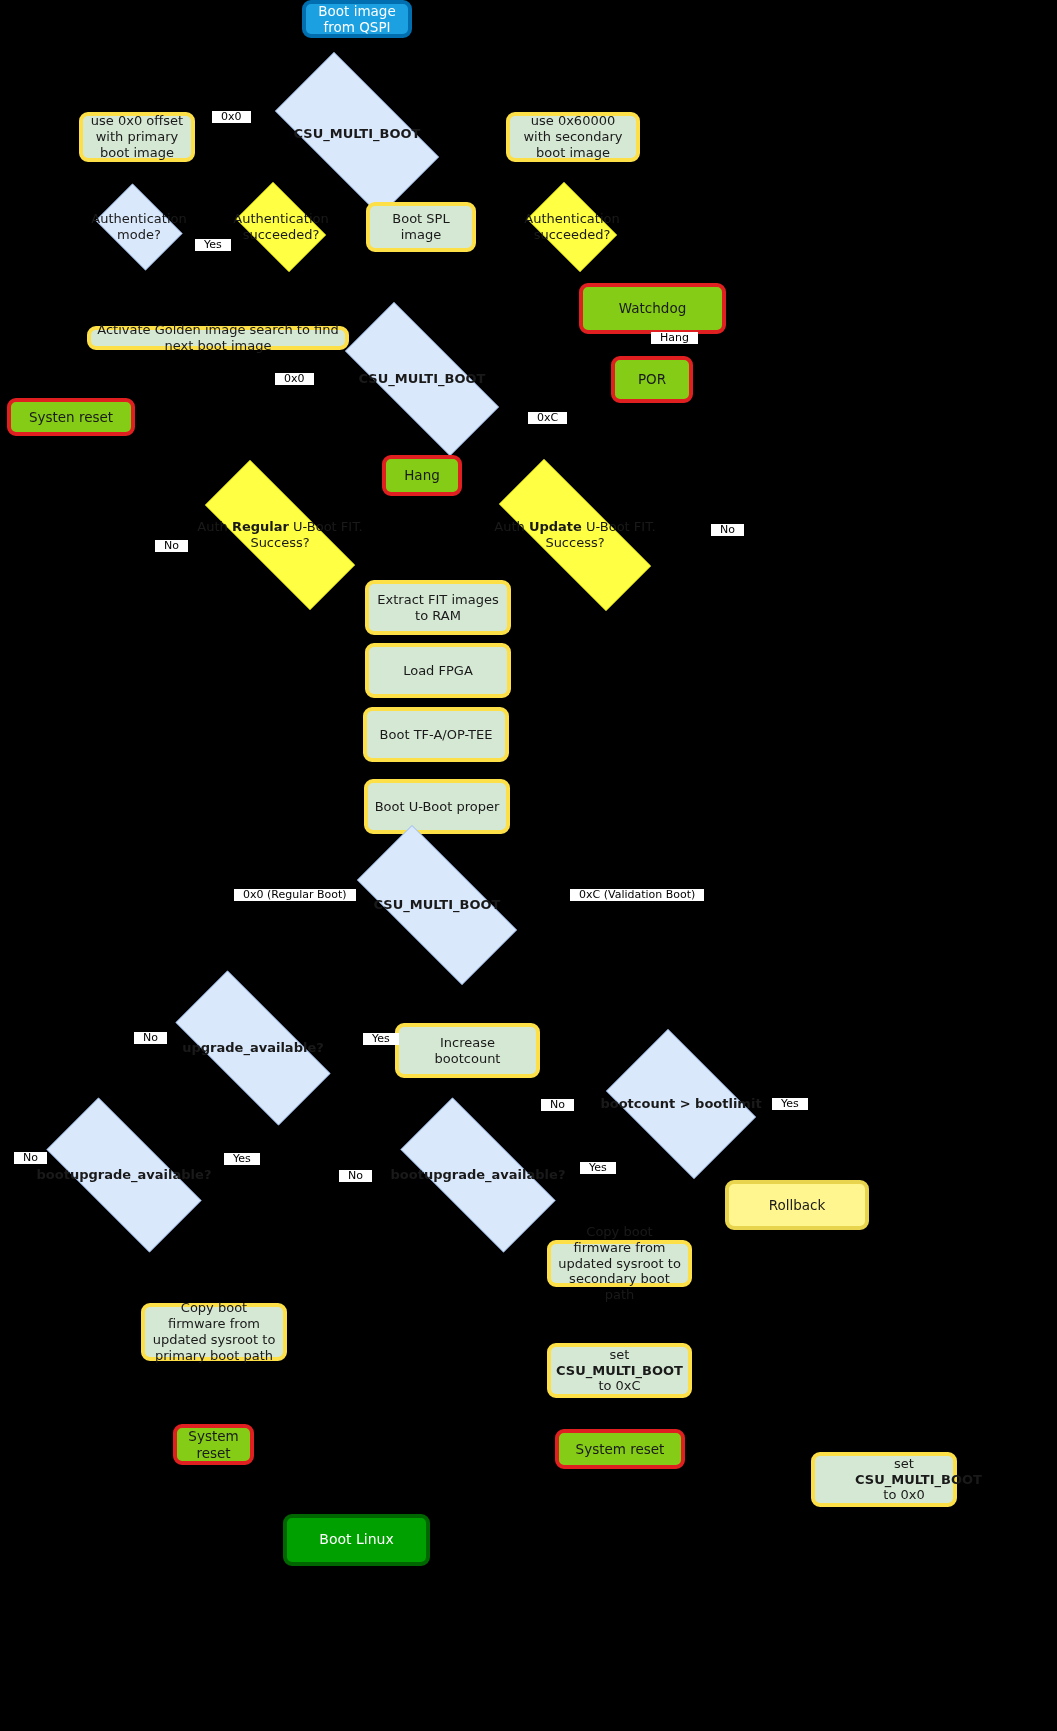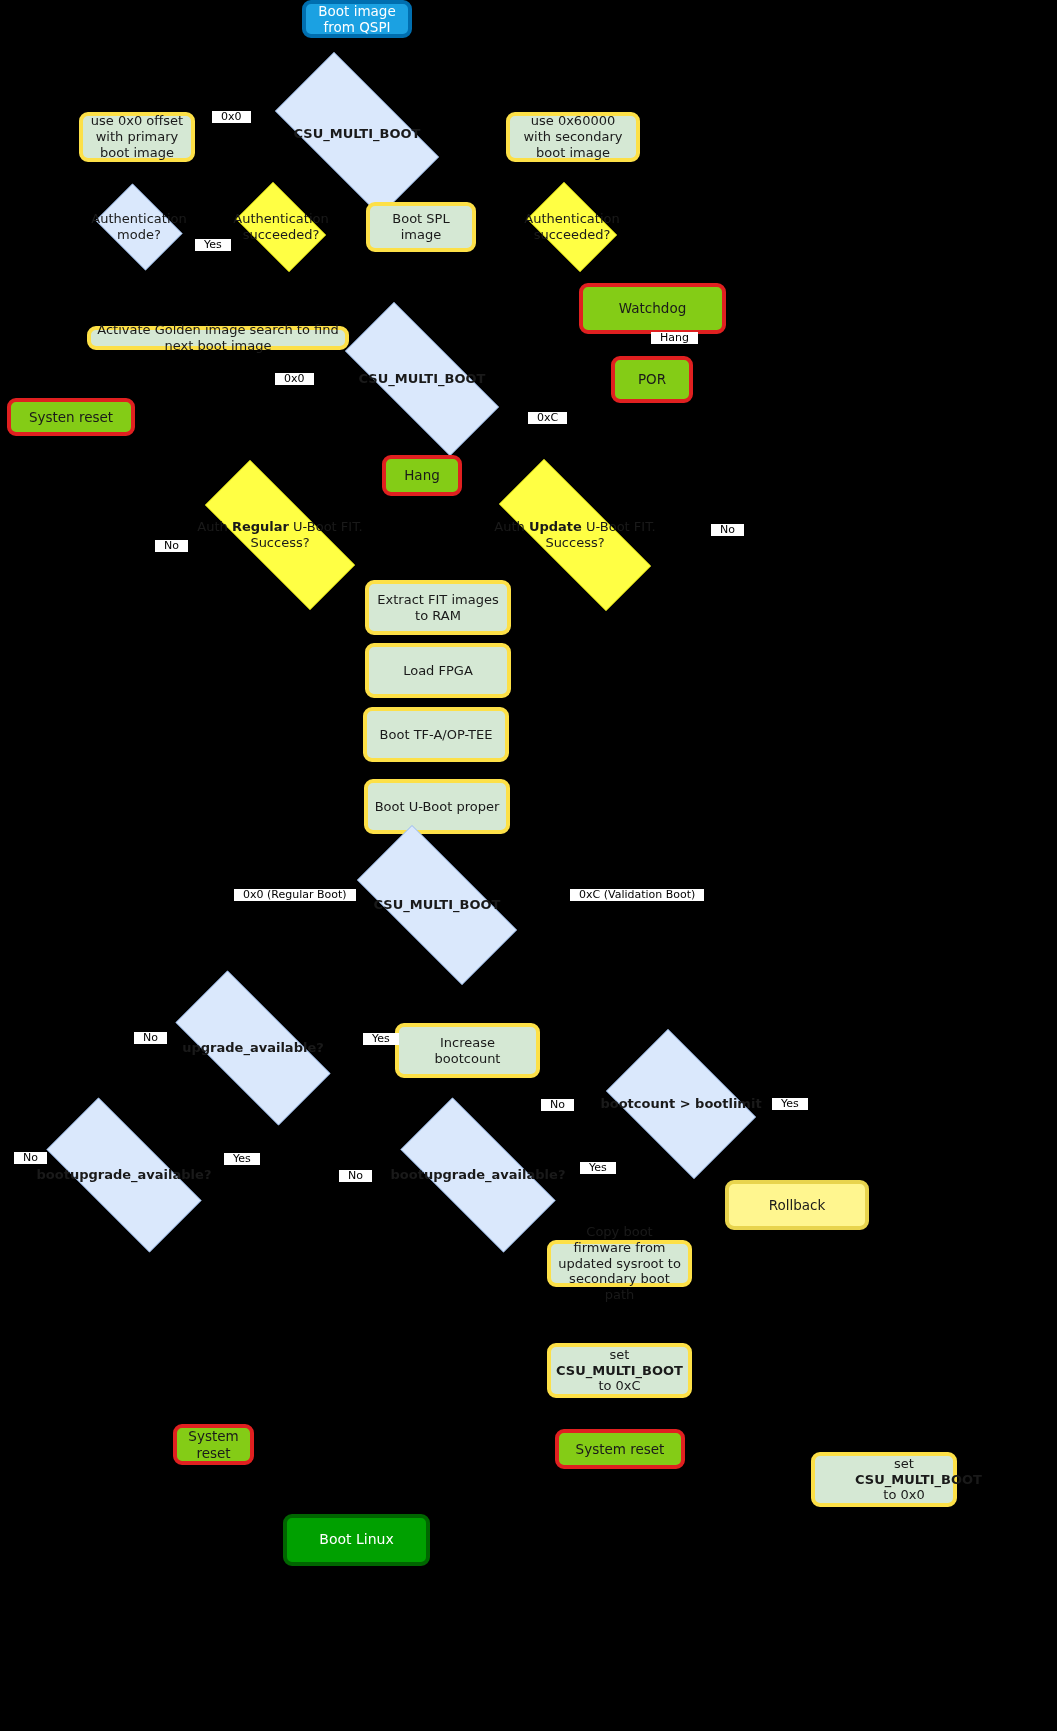--- a/index.html
+++ b/index.html
@@ -258,20 +258,23 @@
   <div class="edge-label" style="left:580px; top:1162px;">Yes</div>
 
   <div class="node box warn" style="left:725px; top:1180px; width:144px; height:50px;">
     <span class="txt">Rollback</span>
   </div>
 
   <div class="node box" style="left:547px; top:1240px; width:145px; height:47px;">
     <span class="txt">Copy boot firmware from updated sysroot to secondary boot path</span>
   </div>
 
+  <div class="node box" style="left:141px; top:1303px; width:146px; height:58px;">
+    <span class="txt">Copy boot firmware from updated sysroot to primary boot path</span>
+  </div>
 
   <div class="node box" style="left:547px; top:1343px; width:145px; height:55px;">
     <span class="txt">set <b>CSU_MULTI_BOOT</b> to 0xC</span>
   </div>
 
   <div class="node box error" style="left:173px; top:1424px; width:81px; height:41px;">
     <span class="txt">System reset</span>
   </div>
 
   <div class="node box error" style="left:555px; top:1429px; width:130px; height:40px;">

